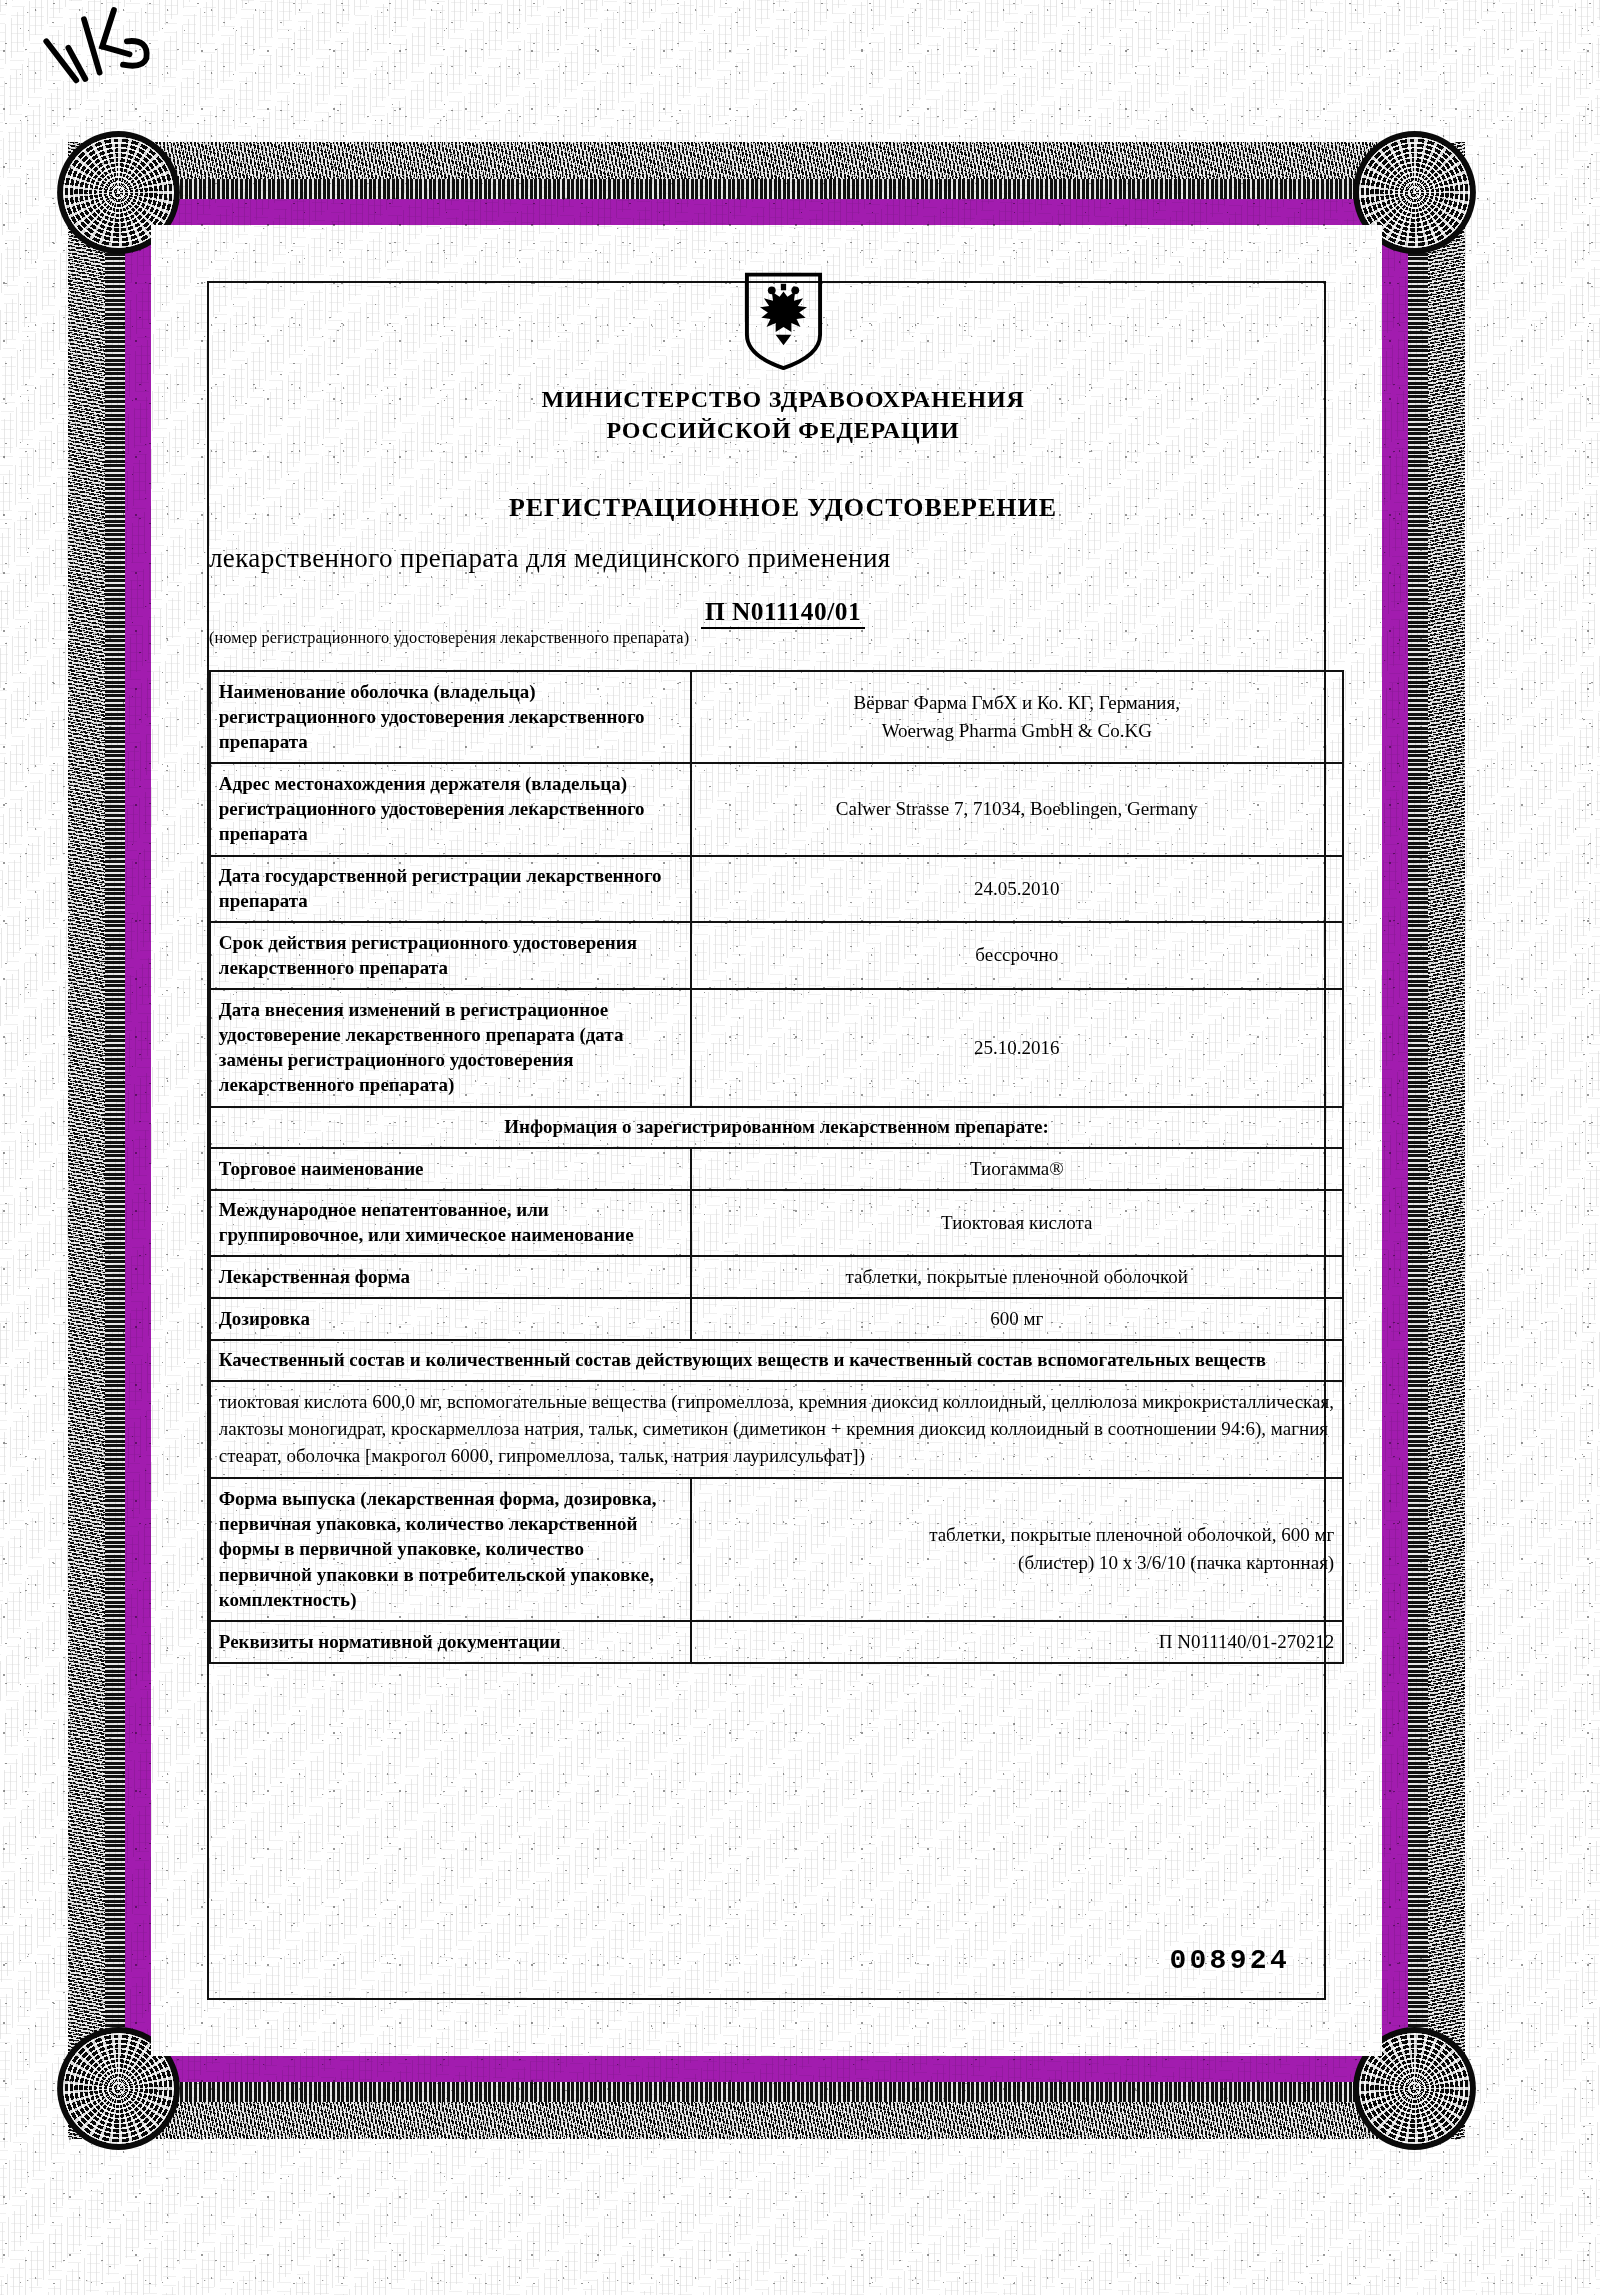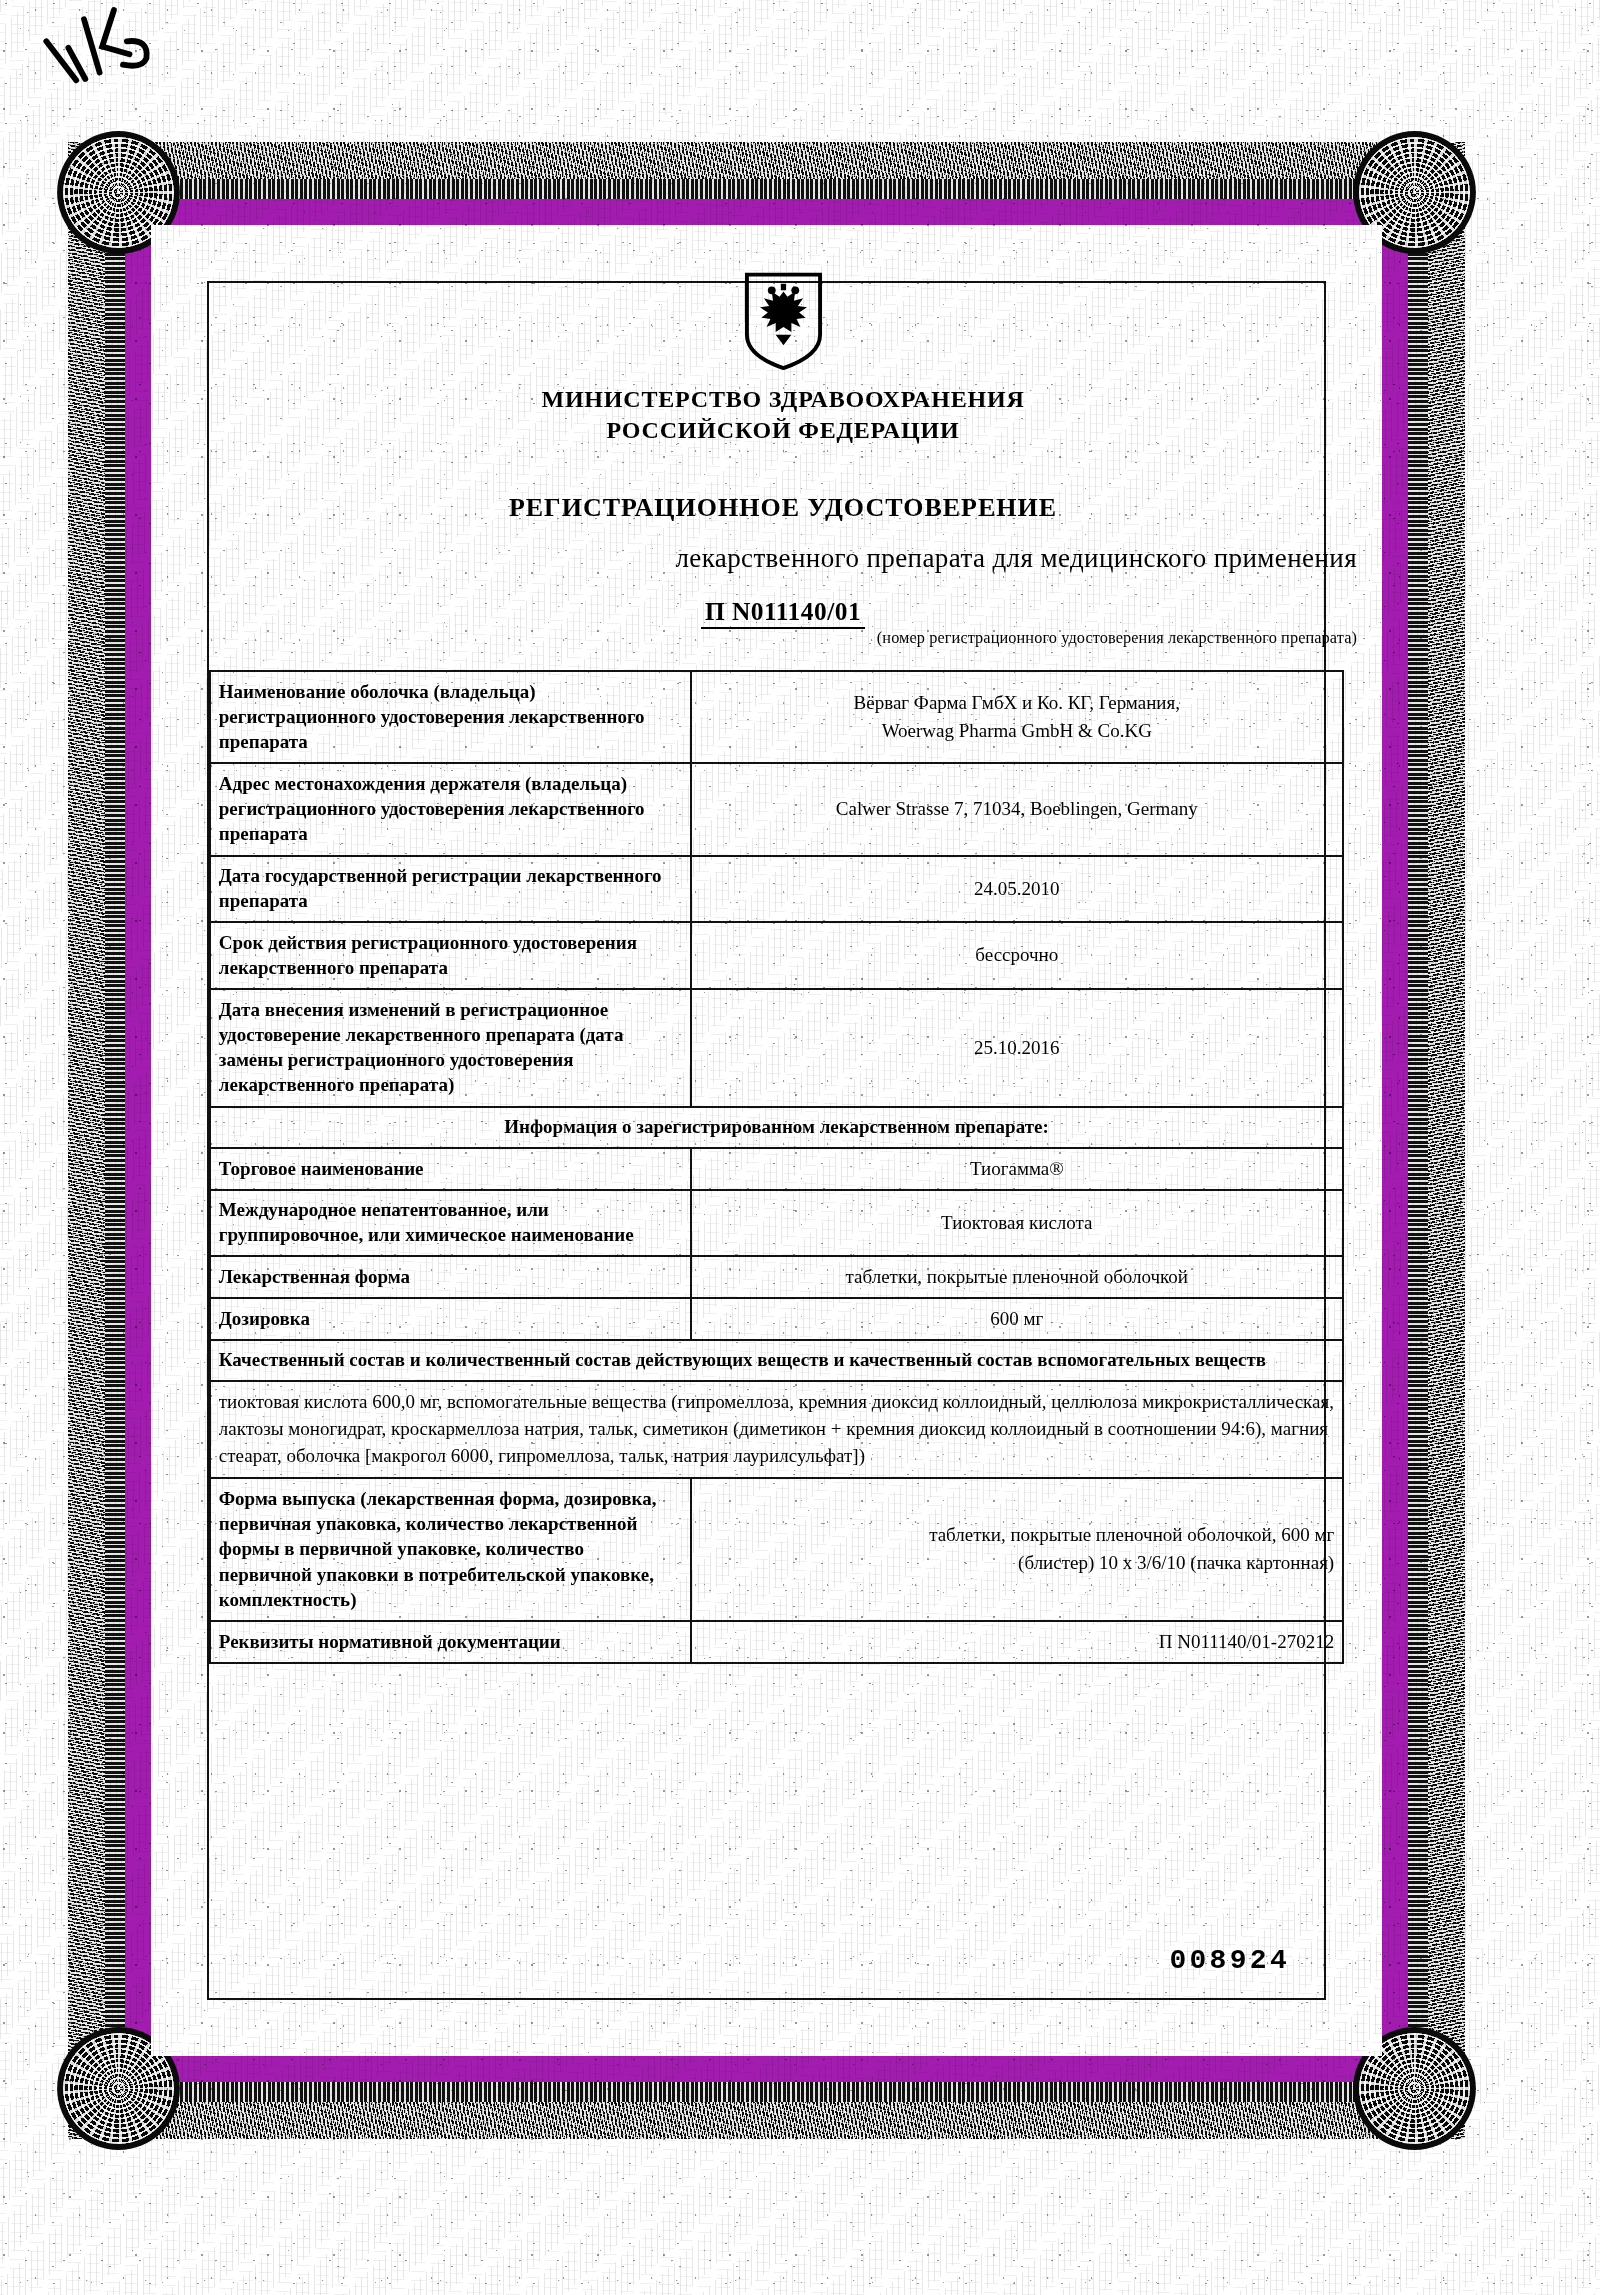--- a/index.html
+++ b/index.html
@@ -107,29 +107,29 @@
     text-align:center;font-weight:700;font-size:24px;line-height:1.27;
     letter-spacing:0.8px;margin:0 0 48px;
   }
   .ministry div{ }
 
   .doc-title{
     text-align:center;font-weight:700;font-size:26px;letter-spacing:1px;
     margin:0 0 19.6px;
   }
   .doc-sub{
-    text-align:right;font-size:27px;letter-spacing:0.4px;margin:0 0 23.5px;
+    text-align:left;font-size:27px;letter-spacing:0.4px;margin:0 0 23.5px;
   }
   .reg-no{
     text-align:center;font-weight:700;font-size:25.4px;letter-spacing:0.5px;
     margin:0 auto 2px;display:block;
   }
   .reg-no span{border-bottom:2.6px solid #000;padding:0 3.9px 2px;}
   .reg-no-cap{
-    text-align:right;font-size:16.3px;letter-spacing:0.1px;margin:0 0 22px;
+    text-align:left;font-size:16.3px;letter-spacing:0.1px;margin:0 0 22px;
   }
 
   
   table.reg{
     width:1135px;border-collapse:collapse;table-layout:fixed;
     font-size:19px;line-height:1.33;
   }
   table.reg td{
     border:2px solid #111;padding:6.5px 7.8px 7.8px;vertical-align:middle;
   }

